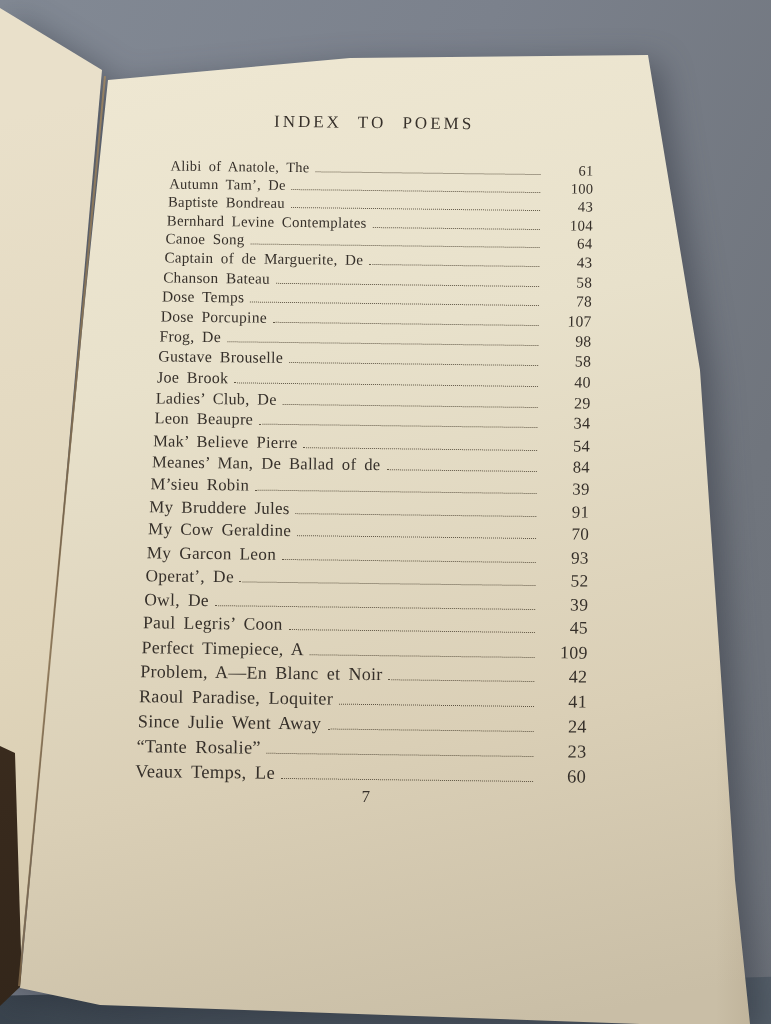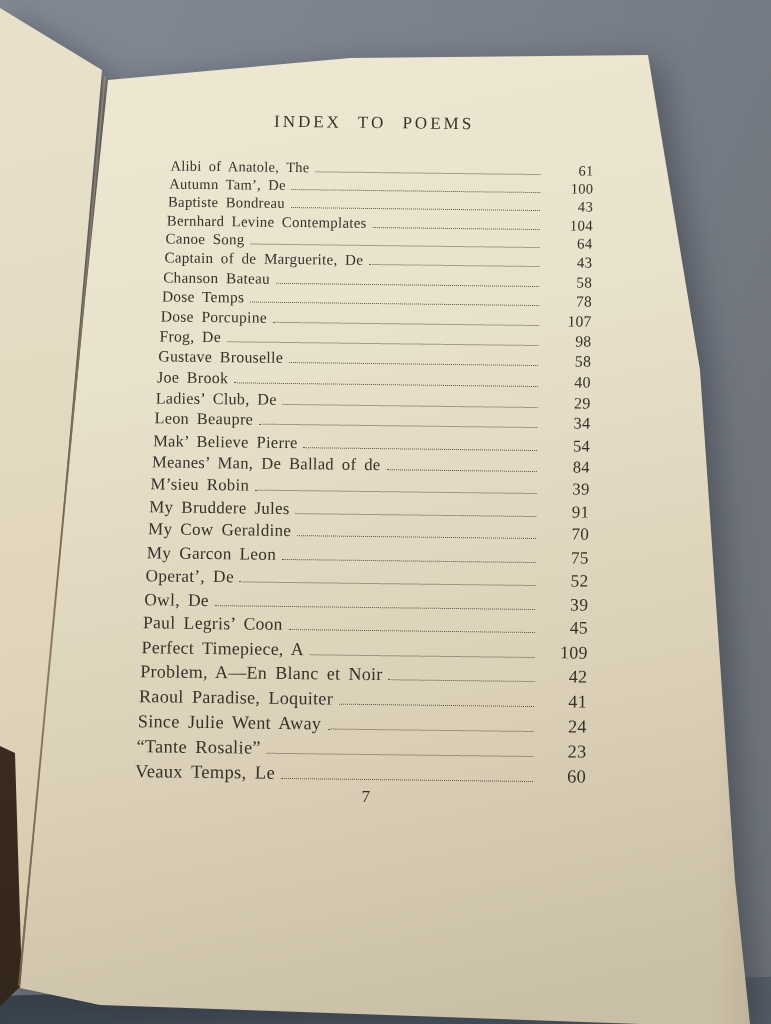--- a/index.html
+++ b/index.html
@@ -181,21 +181,21 @@
     <span class="entry-page">91</span>
   </div>
             <div class="entry" style="--i: 18;">
     <span class="entry-title">My Cow Geraldine</span>
     <span class="leader"></span>
     <span class="entry-page">70</span>
   </div>
             <div class="entry" style="--i: 19;">
     <span class="entry-title">My Garcon Leon</span>
     <span class="leader"></span>
-    <span class="entry-page">75</span>
+    <span class="entry-page">93</span>
   </div>
             <div class="entry" style="--i: 20;">
     <span class="entry-title">Operat’, De</span>
     <span class="leader"></span>
     <span class="entry-page">52</span>
   </div>
             <div class="entry" style="--i: 21;">
     <span class="entry-title">Owl, De</span>
     <span class="leader"></span>
     <span class="entry-page">39</span>

